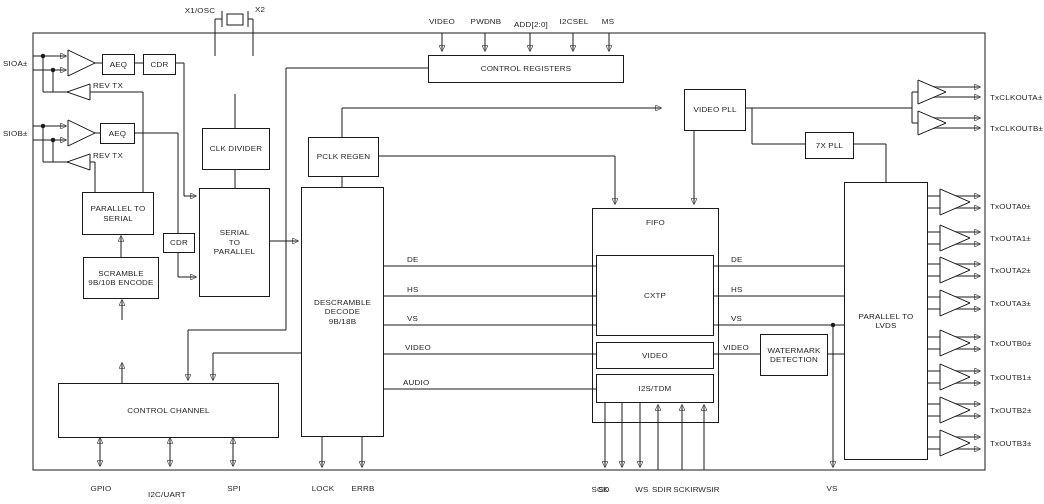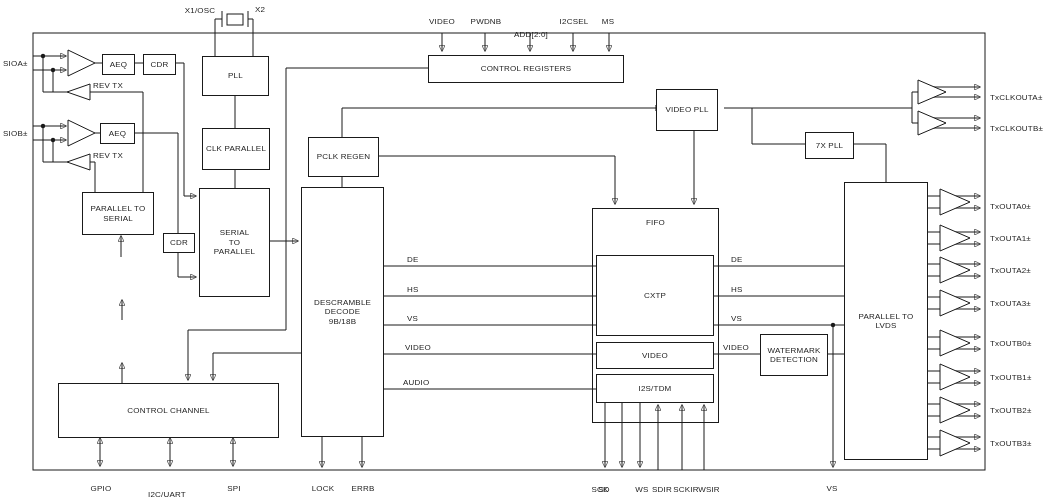--- a/index.html
+++ b/index.html
@@ -168,55 +168,56 @@
     <circle class="dot" cx="53" cy="70" r="2.2"></circle>
     <circle class="dot" cx="43" cy="126" r="2.2"></circle>
     <circle class="dot" cx="53" cy="140" r="2.2"></circle>
     <circle class="dot" cx="833" cy="325" r="2.2"></circle>
   </svg>
 
   <div class="block" style="left:102px;top:54px;width:31px;height:19px">AEQ</div>
   <div class="block" style="left:143px;top:54px;width:31px;height:19px">CDR</div>
   <div class="block" style="left:100px;top:123px;width:33px;height:19px">AEQ</div>
   <div class="block" style="left:163px;top:233px;width:30px;height:18px">CDR</div>
-  <div class="block" style="left:202px;top:56px;width:65px;height:38px">PLL</div>
-  <div class="block" style="left:202px;top:128px;width:66px;height:40px">CLK PARALLEL</div>
+  <div class="block" style="left:202px;top:128px;width:66px;height:40px">CLK DIVIDER</div>
   <div class="block" style="left:199px;top:188px;width:69px;height:107px">SERIAL
 TO
 PARALLEL</div>
   <div class="block" style="left:82px;top:192px;width:70px;height:41px">PARALLEL TO
 SERIAL</div>
+  <div class="block" style="left:83px;top:257px;width:74px;height:40px">SCRAMBLE
+9B/10B ENCODE</div>
   <div class="block" style="left:58px;top:383px;width:219px;height:53px">CONTROL CHANNEL</div>
   <div class="block" style="left:308px;top:137px;width:69px;height:38px">PCLK REGEN</div>
   <div class="block" style="left:301px;top:187px;width:81px;height:248px">DESCRAMBLE
 DECODE
 9B/18B</div>
   <div class="block" style="left:428px;top:55px;width:194px;height:26px">CONTROL REGISTERS</div>
-  <div class="block" style="left:656px;top:89px;width:60px;height:40px">VIDEO PLL</div>
+  <div class="block" style="left:684px;top:89px;width:60px;height:40px">VIDEO PLL</div>
   <div class="block" style="left:805px;top:132px;width:47px;height:25px">7X PLL</div>
   <div class="block hollow" style="left:592px;top:208px;width:125px;height:204px">FIFO</div>
   <div class="block" style="left:596px;top:255px;width:116px;height:79px">CXTP</div>
   <div class="block" style="left:596px;top:342px;width:116px;height:25px">VIDEO</div>
   <div class="block" style="left:596px;top:374px;width:116px;height:27px">I2S/TDM</div>
   <div class="block" style="left:760px;top:334px;width:66px;height:40px">WATERMARK
 DETECTION</div>
   <div class="block" style="left:844px;top:182px;width:82px;height:276px">PARALLEL TO
 LVDS</div>
 
   <span class="plabel l" style="left:93px;top:85px">REV TX</span>
   <span class="plabel l" style="left:93px;top:155px">REV TX</span>
 
   <span class="plabel l" style="left:3px;top:63px">SIOA±</span>
   <span class="plabel l" style="left:3px;top:133px">SIOB±</span>
 
   <span class="plabel c" style="left:200px;top:10px">X1/OSC</span>
   <span class="plabel c" style="left:260px;top:9px">X2</span>
   <span class="plabel c" style="left:442px;top:21px">VIDEO</span>
   <span class="plabel c" style="left:486px;top:21px">PWDNB</span>
-  <span class="plabel c" style="left:531px;top:34px">ADD[2:0]</span>
+  <span class="plabel c" style="left:531px;top:24px">ADD[2:0]</span>
   <span class="plabel c" style="left:574px;top:21px">I2CSEL</span>
   <span class="plabel c" style="left:608px;top:21px">MS</span>
 
   <span class="plabel c" style="left:101px;top:488px">GPIO</span>
   <span class="plabel c" style="left:167px;top:494px">I2C/UART</span>
   <span class="plabel c" style="left:234px;top:488px">SPI</span>
   <span class="plabel c" style="left:323px;top:488px">LOCK</span>
   <span class="plabel c" style="left:363px;top:488px">ERRB</span>
   <span class="plabel c" style="left:604px;top:489px">SD</span>
   <span class="plabel c" style="left:600px;top:489px">SCK</span>

